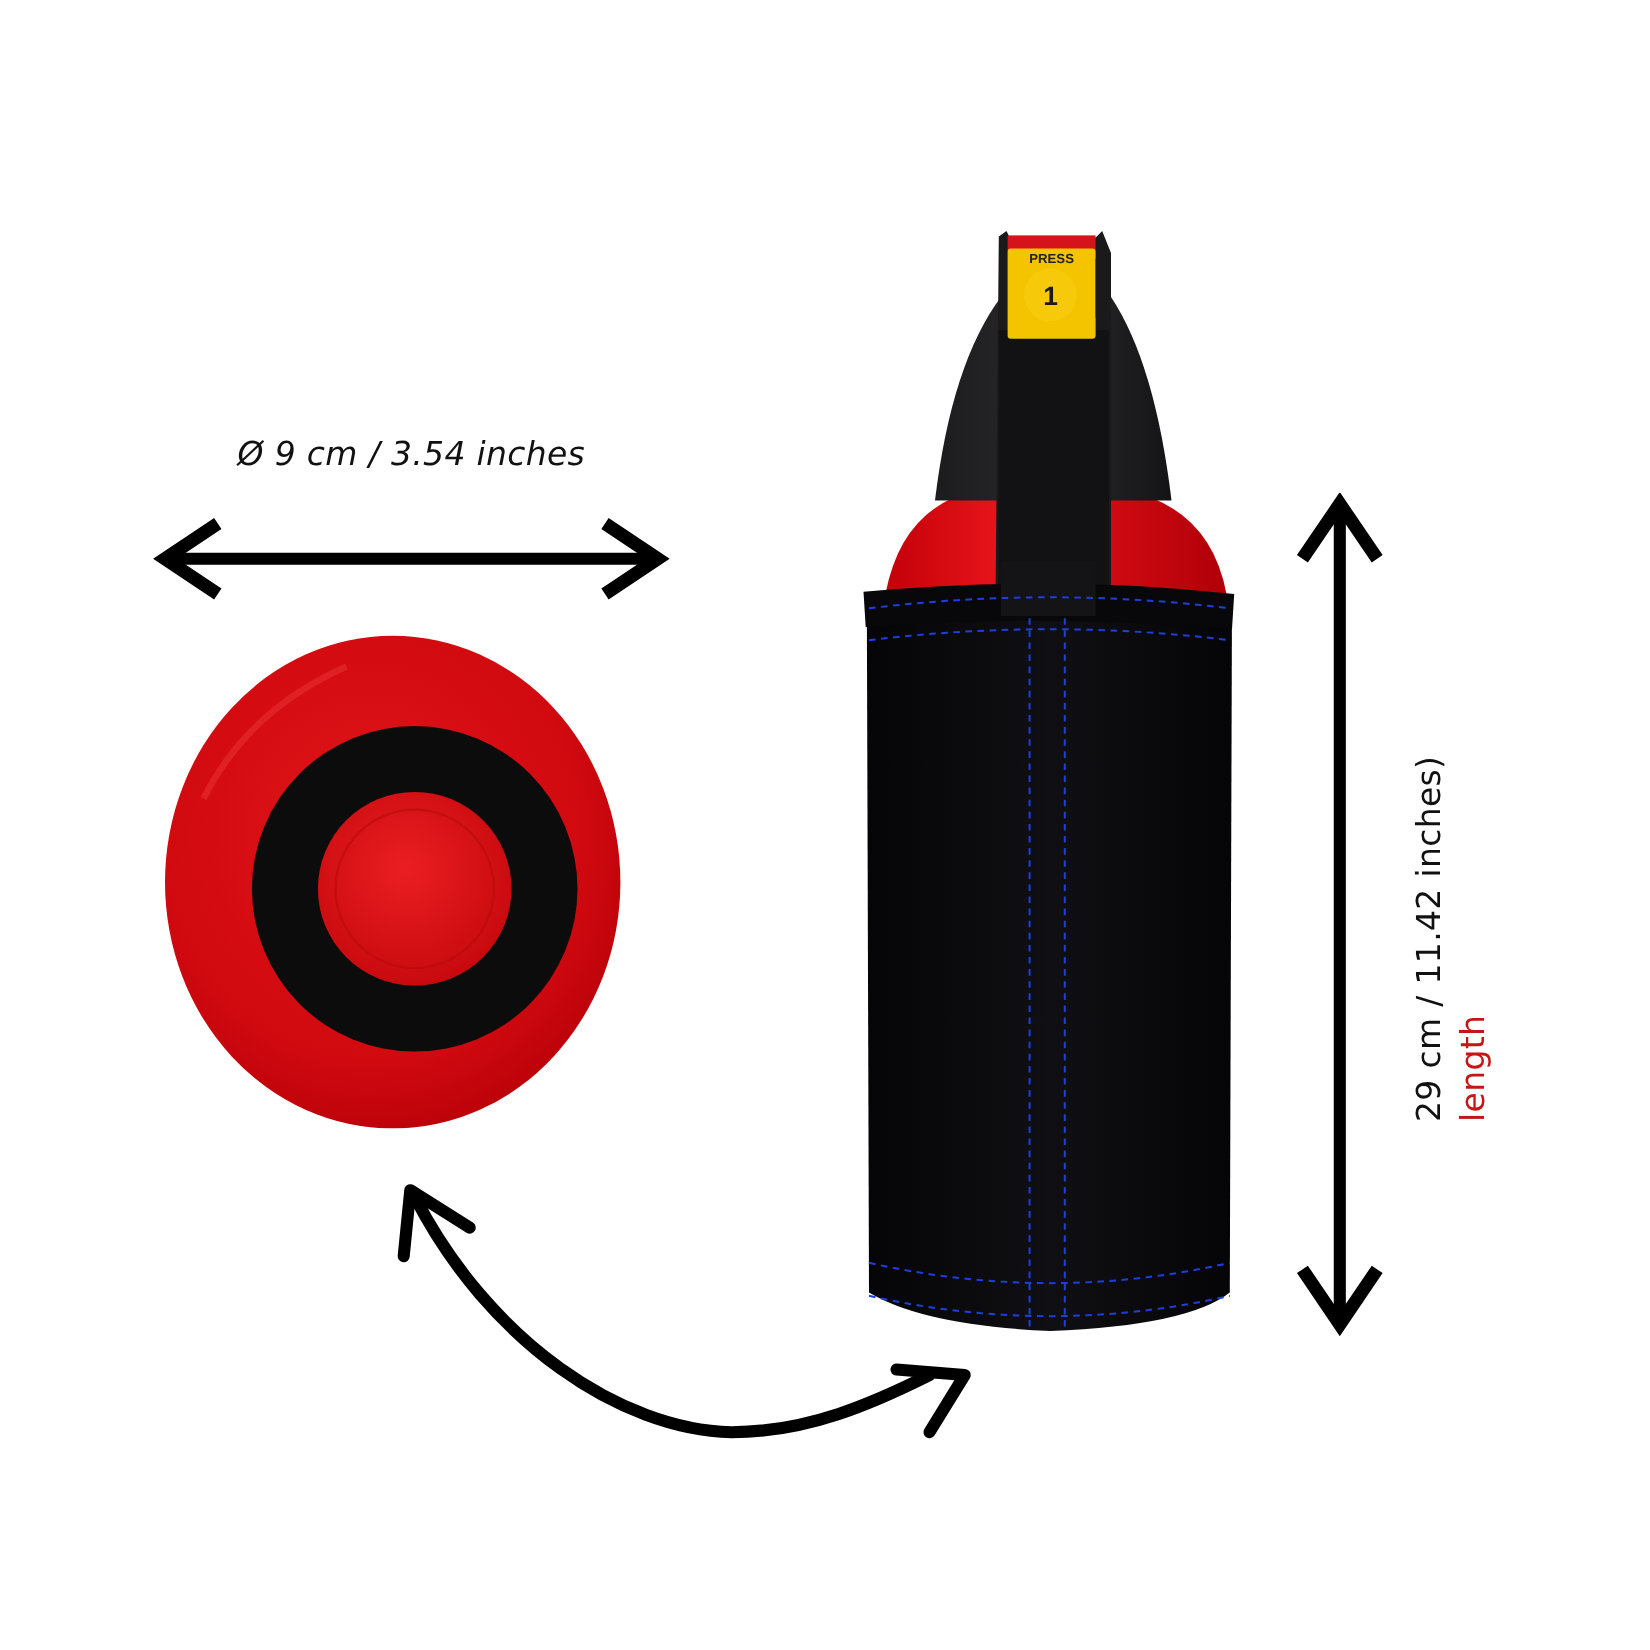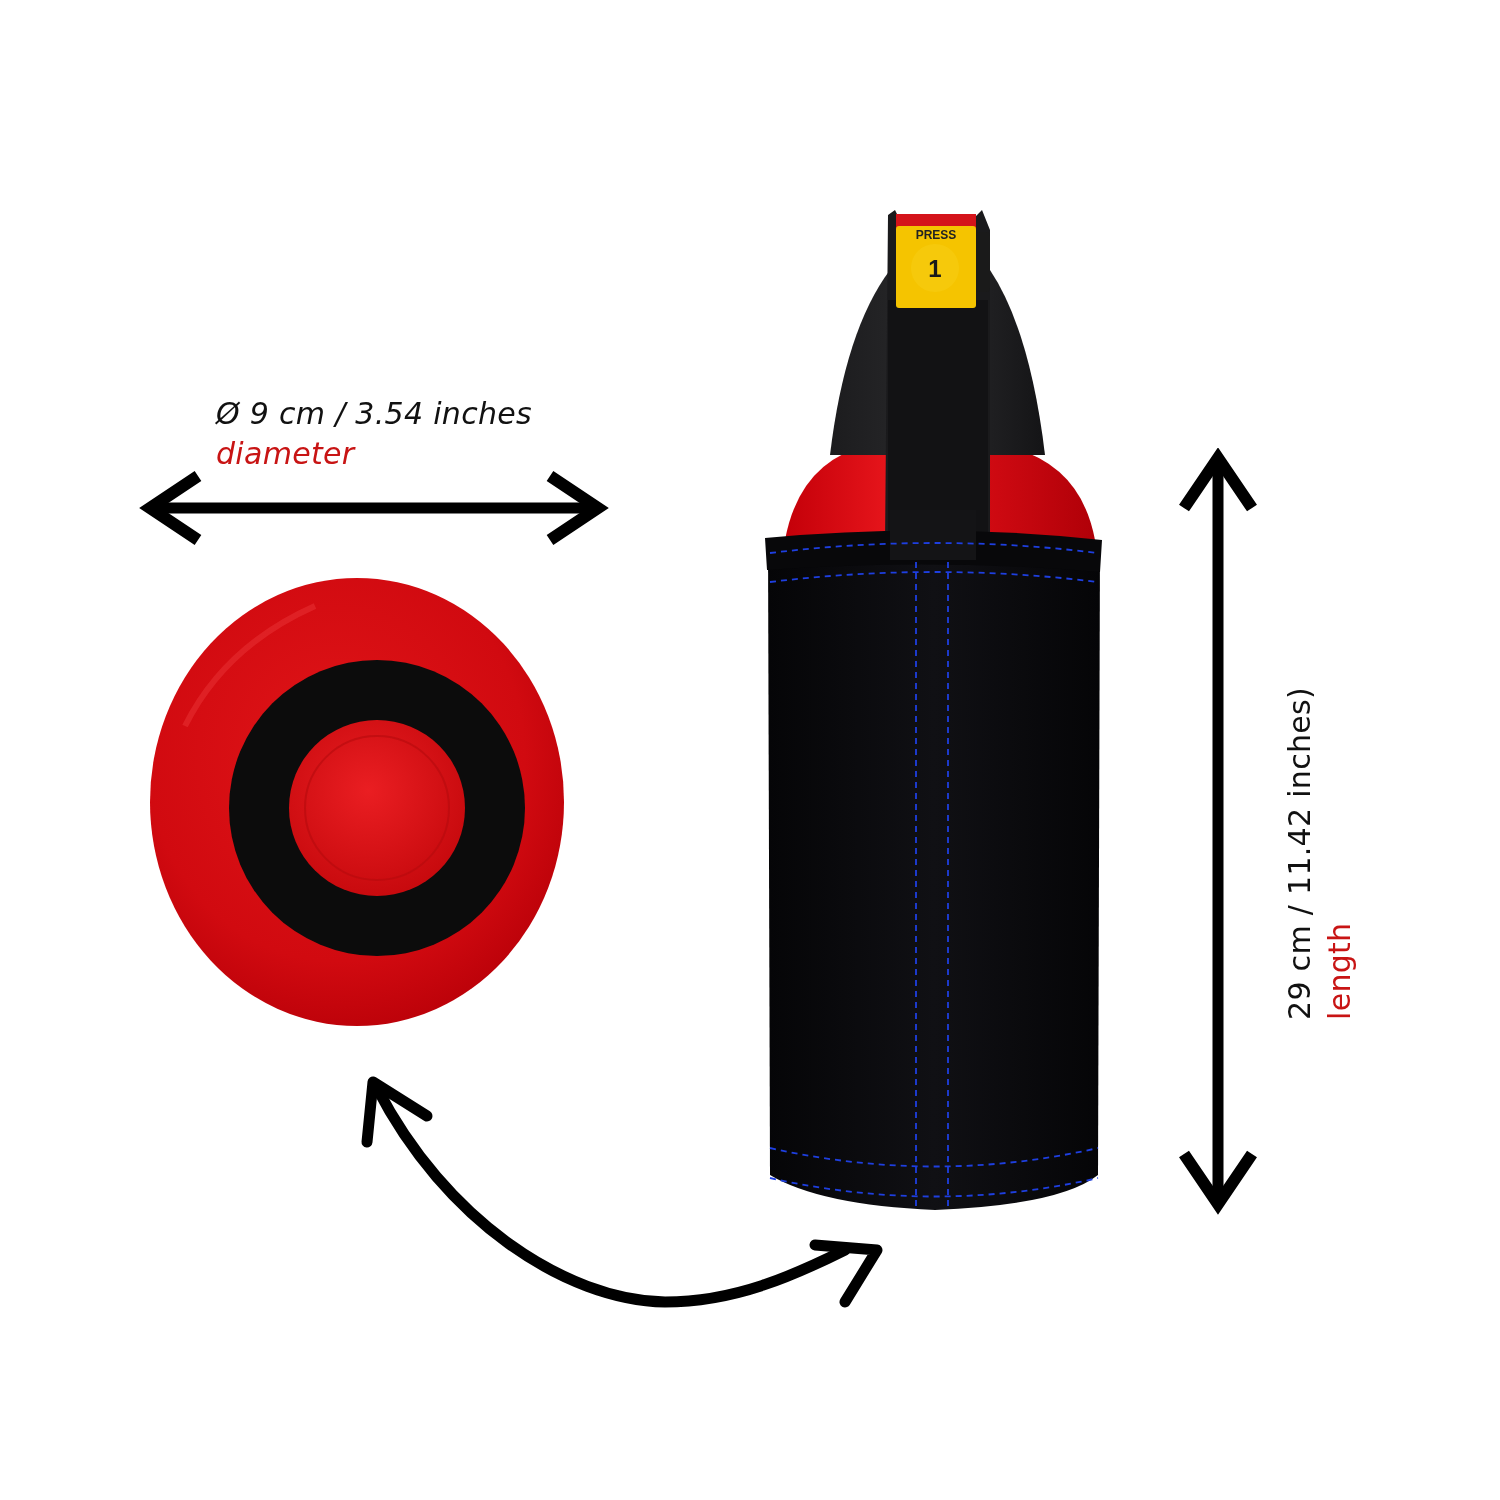--- a/index.html
+++ b/index.html
@@ -22,21 +22,20 @@
 <div class="abs" style="left:138px; top:470px;">
   <svg width="472" height="80" viewBox="0 0 472 80">
     <line x1="14" y1="38" x2="458" y2="38" stroke="#000" stroke-width="11"></line>
     <polyline points="60,6 12,38 60,70" fill="none" stroke="#000" stroke-width="12" stroke-linejoin="miter"></polyline>
     <polyline points="412,6 460,38 412,70" fill="none" stroke="#000" stroke-width="12" stroke-linejoin="miter"></polyline>
   </svg>
 </div>
 
 <div id="diameter-label" class="abs">
   <div class="label-dark">Ø 9 cm / 3.54 inches</div>
-  <div class="label-red">diameter</div>
 </div>
 
 <div class="abs" style="left:145px; top:576px;">
   <svg width="430" height="450" viewBox="0 0 430 450">
     <defs>
       <radialGradient id="redDisc" cx="45%" cy="40%" r="65%">
         <stop offset="0%" stop-color="#e01518"></stop>
         <stop offset="70%" stop-color="#d10a10"></stop>
         <stop offset="100%" stop-color="#b80008"></stop>
       </radialGradient>
@@ -46,21 +45,21 @@
       </radialGradient>
     </defs>
     <ellipse cx="212" cy="226" rx="207" ry="224" fill="url(#redDisc)"></ellipse>
     <path d="M40,150 Q80,70 170,30" fill="none" stroke="#ff5a5a" stroke-width="6" opacity="0.25"></path>
     <circle cx="232" cy="232" r="148" fill="#0c0c0c"></circle>
     <circle cx="232" cy="232" r="88" fill="url(#redButton)"></circle>
     <circle cx="232" cy="232" r="72" fill="none" stroke="#b50a0d" stroke-width="2" opacity="0.6"></circle>
   </svg>
 </div>
 
-<div class="abs" style="left:760px; top:210px;text-align:center;">
+<div class="abs" style="left:780px; top:210px;text-align:center;">
   <svg width="350" height="1010" viewBox="0 0 350 1010">
     <defs>
       <linearGradient id="sleeveGrad" x1="0" x2="1" y1="0" y2="0">
         <stop offset="0%" stop-color="#050507"></stop>
         <stop offset="50%" stop-color="#101014"></stop>
         <stop offset="100%" stop-color="#050507"></stop>
       </linearGradient>
       <linearGradient id="domeGrad" x1="0" x2="1" y1="0" y2="0">
         <stop offset="0%" stop-color="#c40009"></stop>
         <stop offset="35%" stop-color="#e8161c"></stop>

